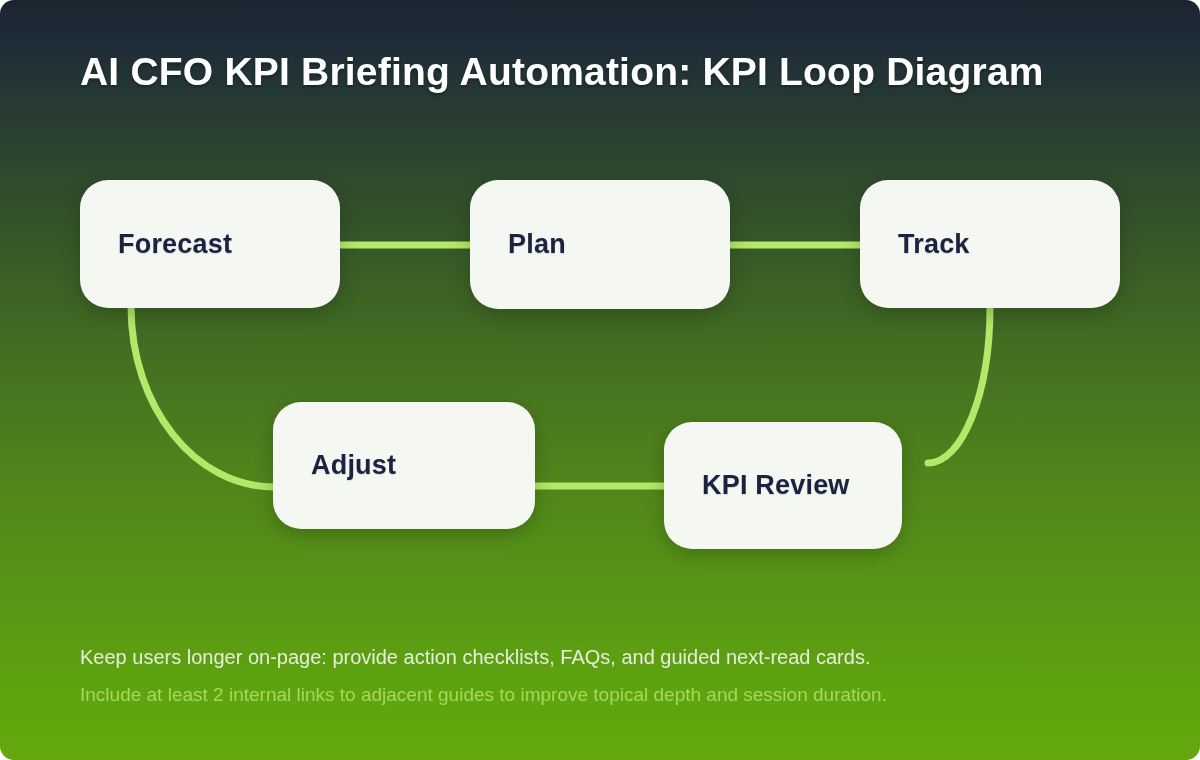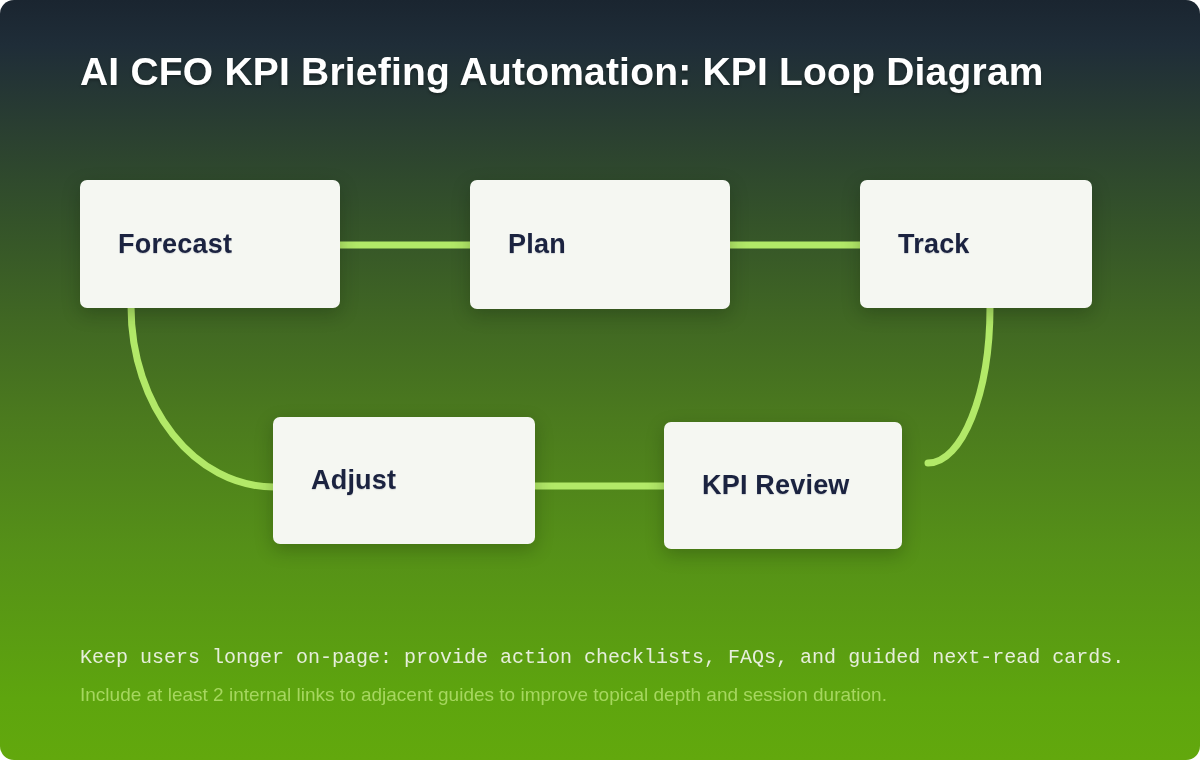--- a/index.html
+++ b/index.html
@@ -50,50 +50,49 @@
     left: 0;
     top: 0;
     width: 1200px;
     height: 760px;
     z-index: 1;
   }
   .node {
     position: absolute;
     z-index: 2;
     background: #f5f7f2;
-    border-radius: 7px;
+    border-radius: 28px;
     box-shadow: 0 6px 18px rgba(10, 22, 8, 0.25);
     display: flex;
     align-items: center;
     padding-left: 38px;
     box-sizing: border-box;
   }
   .node-label {
     font-size: 27px;
     font-weight: 700;
     color: #1b2340;
     letter-spacing: 0.2px;
     text-shadow: 0 1px 1px rgba(27,35,64,0.15);
     white-space: nowrap;
   }
   .node-forecast { left: 80px;  top: 180px; width: 260px; height: 128px; }
   .node-plan     { left: 470px; top: 180px; width: 260px; height: 129px; }
-  .node-track    { left: 860px; top: 180px; width: 232px; height: 128px; align-items: center; }
-  .node-adjust   { left: 273px; top: 417px; width: 262px; height: 127px; align-items: center; }
+  .node-track    { left: 860px; top: 180px; width: 260px; height: 128px; align-items: center; }
+  .node-adjust   { left: 273px; top: 402px; width: 262px; height: 127px; align-items: center; }
   .node-kpi-review { left: 664px; top: 422px; width: 238px; height: 127px; }
   .footer-line-1 {
     position: absolute;
     left: 80px;
     top: 646px;
     font-size: 20px;
     font-weight: 400;
     color: #e6eedb;
     white-space: nowrap;
     z-index: 2;
-    font-family: Liberation Mono, monospace;
   }
   .footer-line-2 {
     position: absolute;
     left: 80px;
     top: 684px;
     font-size: 19px;
     font-weight: 400;
     color: #a6d75f;
     white-space: nowrap;
     z-index: 2;

